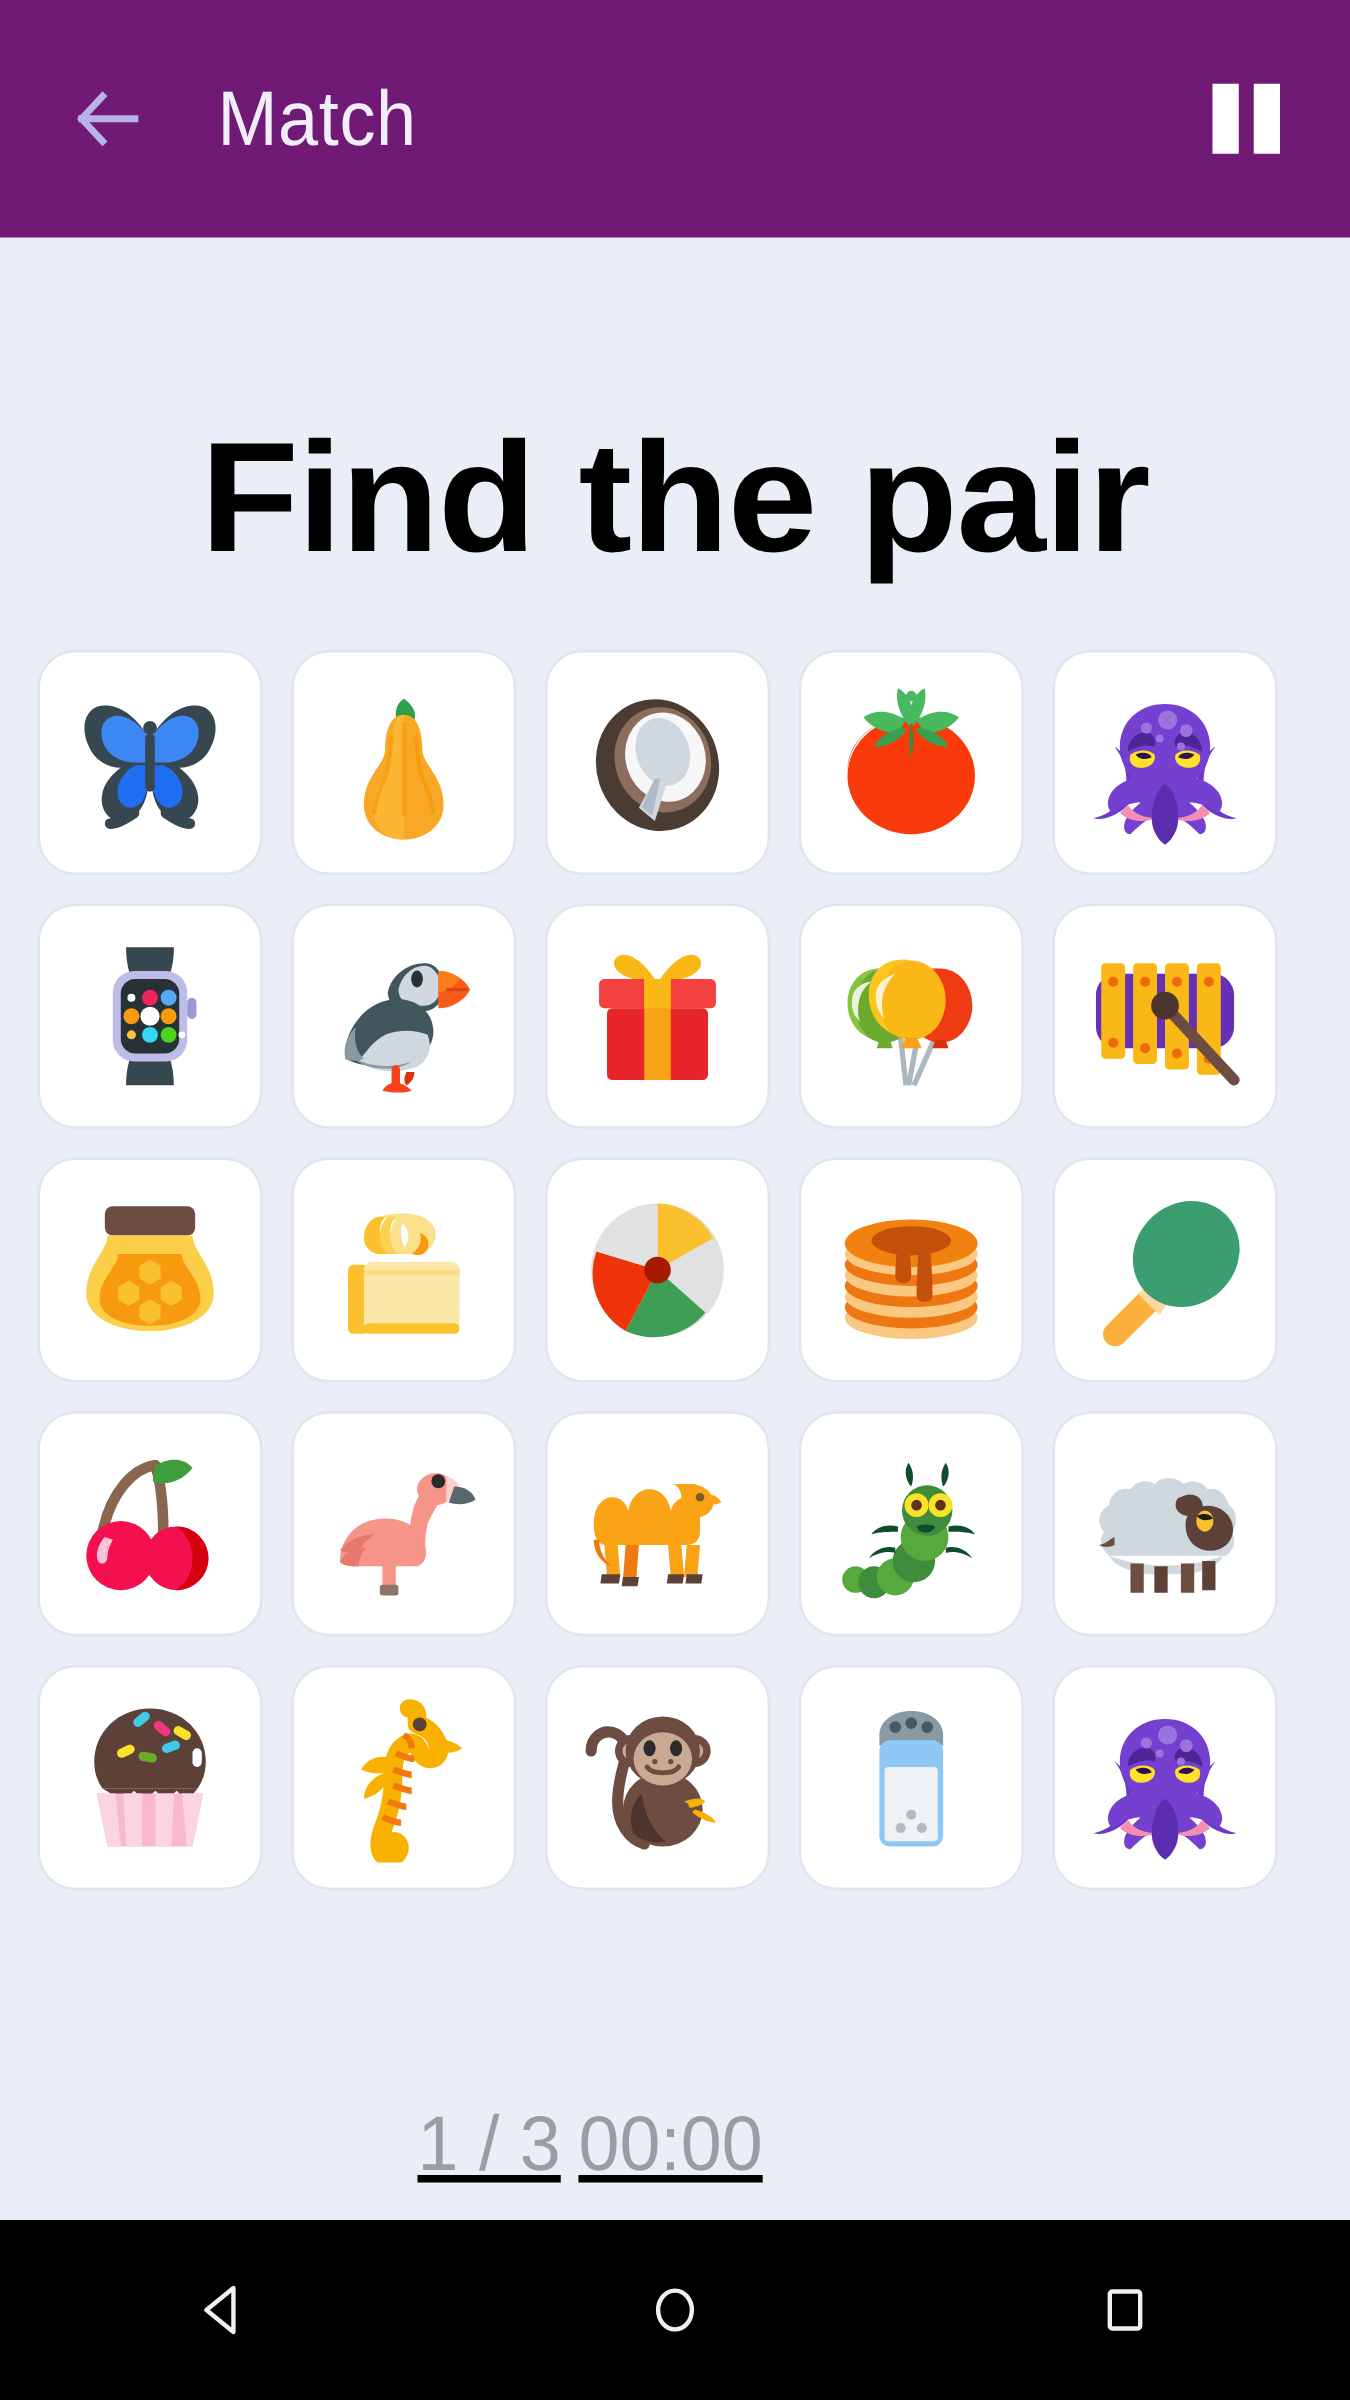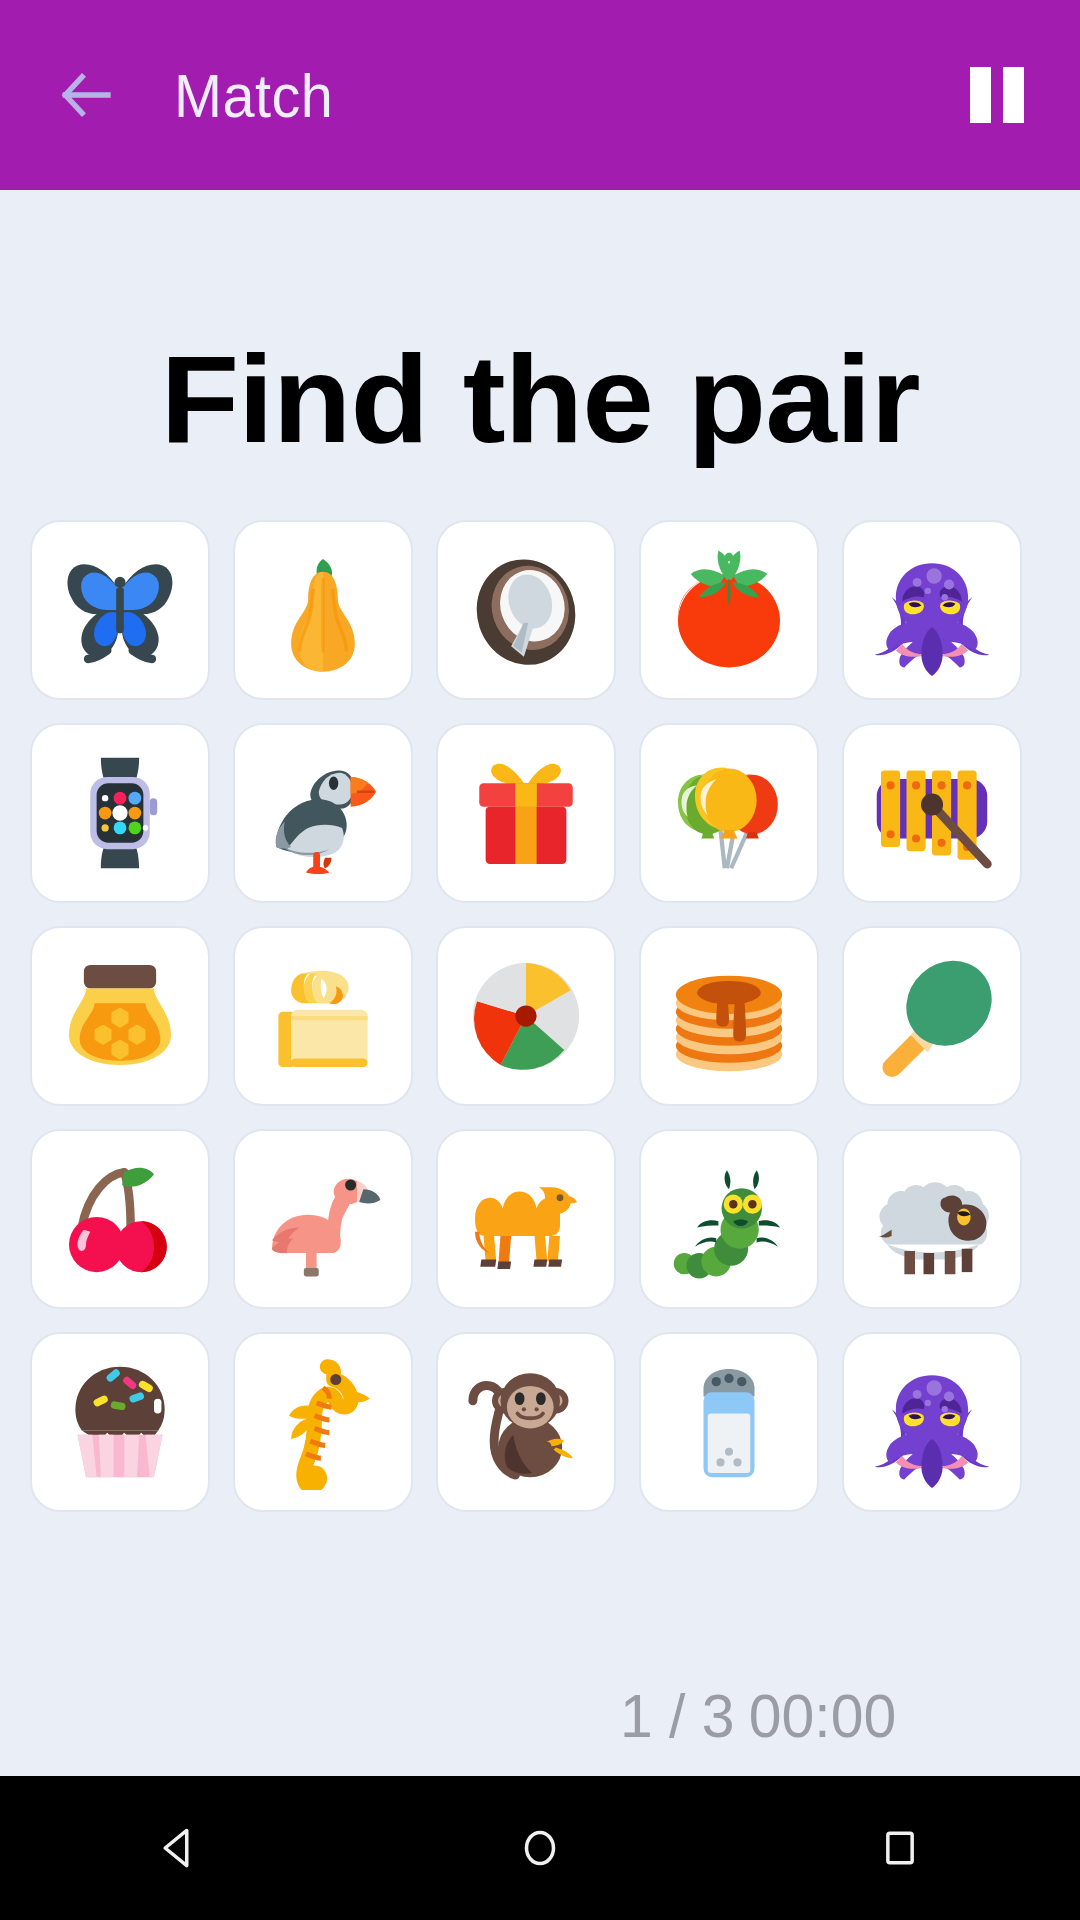--- a/index.html
+++ b/index.html
@@ -8,21 +8,21 @@
     font-family:"Liberation Sans", sans-serif;
     background:#eaeef7;
     overflow:hidden;
   }
   #app { position:relative; width:1080px; height:1920px; }
 
   
   .appbar{
     position:absolute; top:0; left:0;
     width:1080px; height:190px;
-    background:#a21caf;
+    background:#701a75;
     display:flex; align-items:center;
   }
   .back-btn{
     width:92px; height:92px; margin-left:40px;
     display:flex; align-items:center; justify-content:center;
     flex:none;
   }
   .appbar-title{
     margin-left:42px;
     color:#f0eefb;
@@ -75,22 +75,23 @@
     border-radius:30px;
     display:flex; align-items:center; justify-content:center;
     overflow:hidden;
   }
   .tile svg{ width:136px; height:136px; display:block; }
 
   
   .footer{
     position:absolute; top:1660px; left:0;
     width:944px; height:110px;
-    display:flex; align-items:center; justify-content:flex-end;
+    display:flex; align-items:center; justify-content:center;
     padding:0 48px;
+    text-decoration:underline;
   }
   .footer-text{
     color:#9b9da4;
     font-size:62px;
     font-family:"Liberation Sans Narrow","Liberation Sans",sans-serif;
     font-weight:400;
     transform:scaleX(0.95);
   }
   .footer-text.right{ transform-origin:right center; }
   .footer-text.left{ transform-origin:left center; }

